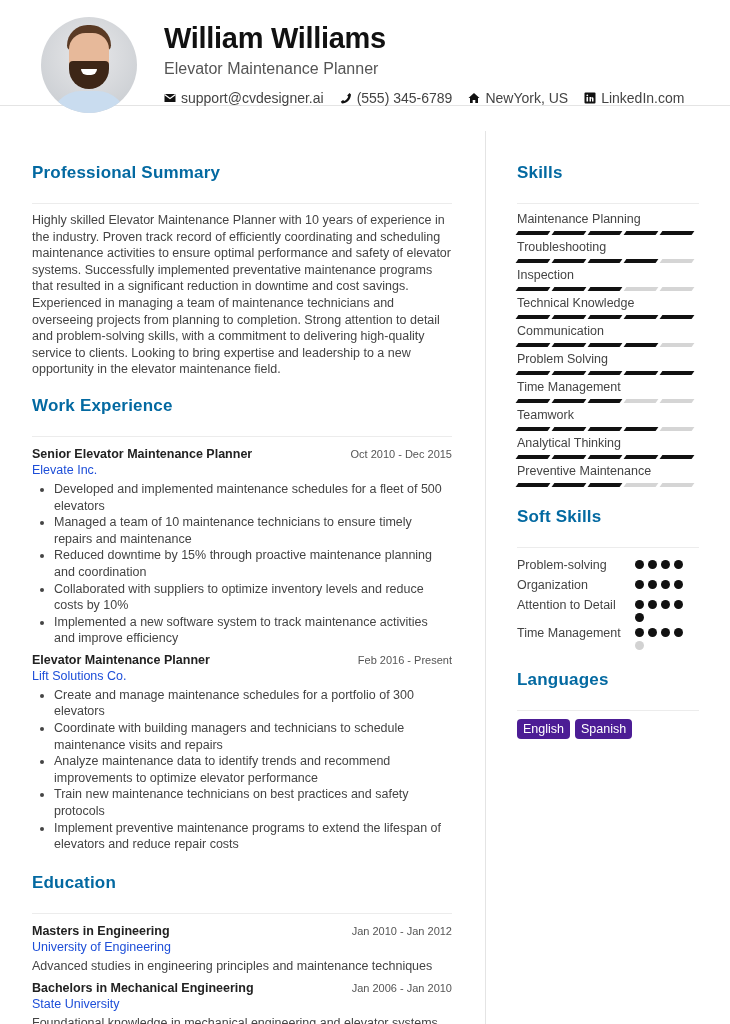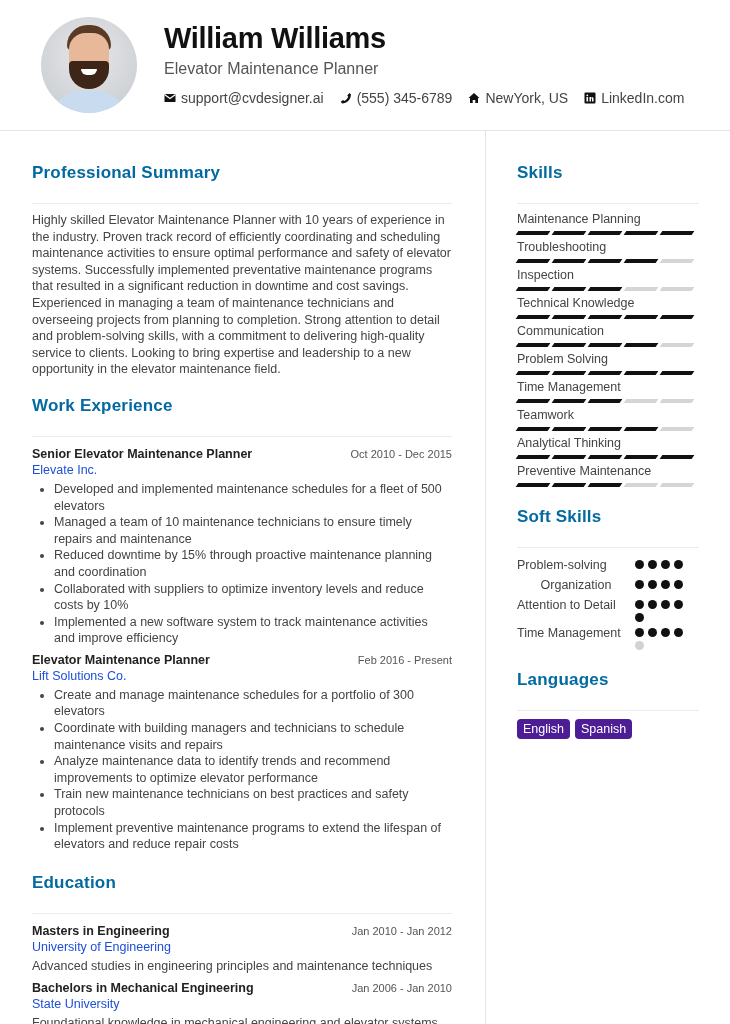--- a/index.html
+++ b/index.html
@@ -1,19 +1,19 @@
 <!DOCTYPE html>
 <html><head>
 <meta charset="utf-8">
 <style>
   * { box-sizing: border-box; margin: 0; padding: 0; }
   html, body { width: 730px; height: 1024px; background: #fff; overflow: hidden; }
   body { font-family: "Liberation Sans", "DejaVu Sans", sans-serif; color: #333; position: relative; }
 
-  .header { position: absolute; left: 0; top: 0; width: 730px; height: 131px; border-bottom: 1px solid #e4e4e4; }
+  .header { position: absolute; left: 0; top: 0; width: 730px; height: 106px; border-bottom: 1px solid #e4e4e4; }
   .avatar { position: absolute; left: 41px; top: 17px; width: 96px; height: 96px; border-radius: 50%;
     background: radial-gradient(circle at 50% 40%, #e8e8ea 0%, #cfd2d6 70%, #c4c7cb 100%); overflow: hidden; }
   .avatar .hair { position: absolute; left: 26px; top: 8px; width: 44px; height: 26px; background: #5a3a24; border-radius: 22px 22px 6px 6px; }
   .avatar .face { position: absolute; left: 28px; top: 16px; width: 40px; height: 50px; background: #e7b99a; border-radius: 18px 18px 22px 22px; }
   .avatar .beard { position: absolute; left: 28px; top: 44px; width: 40px; height: 28px; background: #3d2617; border-radius: 4px 4px 20px 20px; }
   .avatar .mouth { position: absolute; left: 40px; top: 52px; width: 16px; height: 6px; background: #fff; border-radius: 0 0 8px 8px; }
   .avatar .shirt { position: absolute; left: 10px; top: 74px; width: 76px; height: 30px; background: #c9dcef; border-radius: 30px 30px 0 0; }
 
   .name { position: absolute; left: 164px; top: 22px; font-size: 29px; font-weight: bold; color: #111; letter-spacing: -0.3px; }
   .jobtitle { position: absolute; left: 164px; top: 60px; font-size: 16px; color: #555; }
@@ -281,21 +281,21 @@
     <div id="soft-list">
         <div class="soft-row" style="margin-bottom: 2px;">
           <div class="soft-label">Problem-solving</div>
           <div class="dots">
             <span class="dot"></span>
             <span class="dot"></span>
             <span class="dot"></span>
             <span class="dot"></span>
           </div>
         </div>
-        <div class="soft-row" style="margin-bottom: 2px; text-align: center;">
+        <div class="soft-row" style="margin-bottom: 2px;">
           <div class="soft-label">Organization</div>
           <div class="dots">
             <span class="dot"></span>
             <span class="dot"></span>
             <span class="dot"></span>
             <span class="dot"></span>
           </div>
         </div>
         <div class="soft-row" style="margin-bottom: 2px;">
           <div class="soft-label">Attention to Detail</div>

